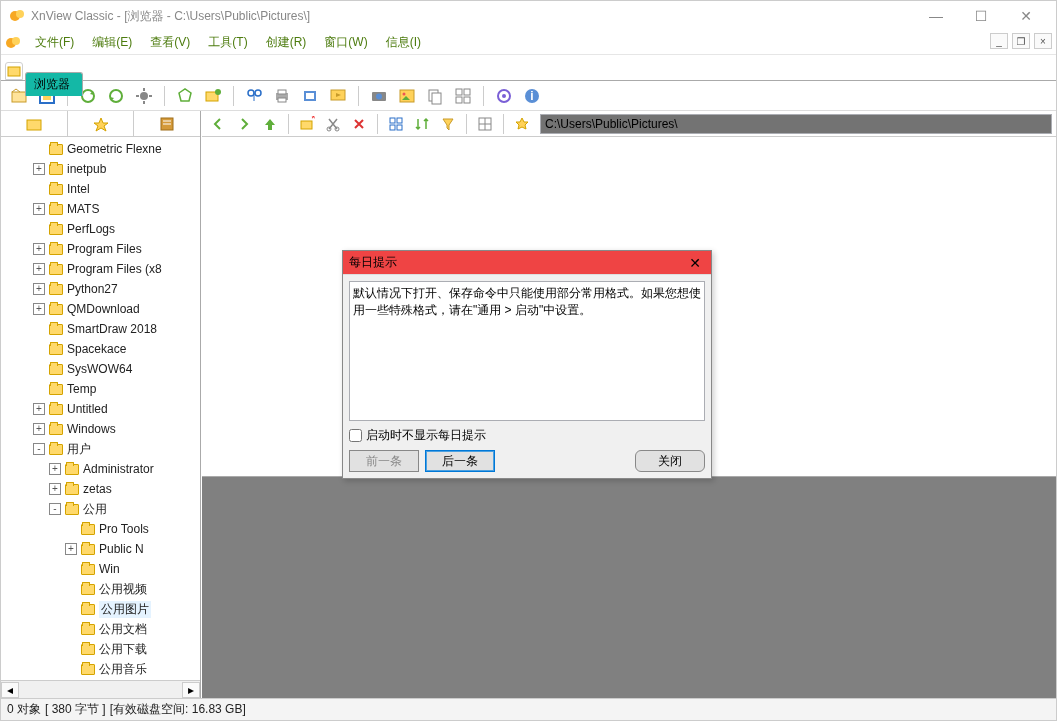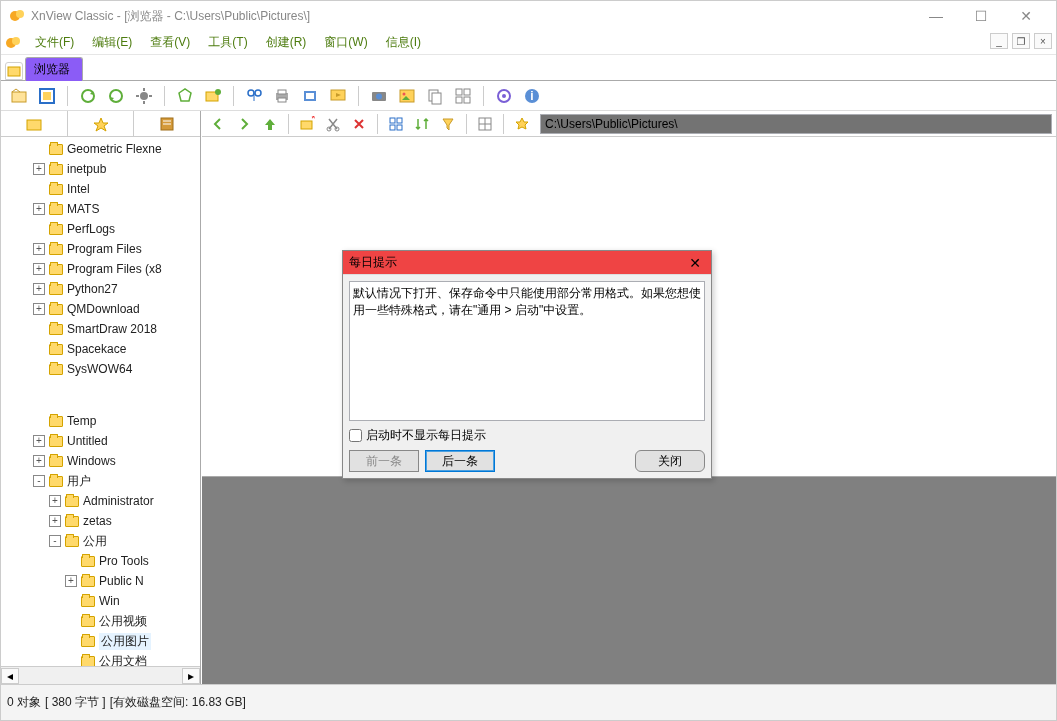--- a/index.html
+++ b/index.html
@@ -9,21 +9,21 @@
 .titlebar .title-text { color: #888; flex: 1; }
 .win-controls { display: flex; gap: 1px; }
 .win-btn { width: 44px; height: 28px; display:flex; align-items:center; justify-content:center; color:#888; font-size:14px; cursor:default; }
 .menubar { height: 24px; display: flex; align-items: center; padding: 0 4px; gap: 2px; border-bottom: 1px solid #e6e6e6; position:relative; }
 .menubar .mb-icon { width:16px; height:16px; margin-right:4px; display:inline-block; }
 .menubar .menu-item { padding: 2px 8px; color: #4d7c0f; }
 .mdi-controls { position:absolute; right:4px; top:2px; display:flex; gap:4px; }
 .mdi-btn { width:18px; height:16px; border:1px solid #ccc; background:#fafafa; display:flex; align-items:center; justify-content:center; font-size:10px; color:#555; }
 .tabbar { height: 26px; display:flex; align-items:flex-end; padding-left:4px; border-bottom:1px solid #aaa; background:#fff; }
 .tabbar .tab-icon { width:18px; height:18px; border:1px solid #d0d0d0; border-radius:3px 3px 0 0; background:#fff; display:flex; align-items:center; justify-content:center; margin-right:2px;}
-.tabbar .tab { border:1px solid #aaa; border-bottom:none; background:#8b5cf6; padding:3px 12px 3px 8px; border-radius:3px 3px 0 0; display:flex; align-items:center; gap:4px; position:relative; top:1px;}
+.tabbar .tab { border:1px solid #aaa; border-bottom:none; background:#14b8a6; padding:3px 12px 3px 8px; border-radius:3px 3px 0 0; display:flex; align-items:center; gap:4px; position:relative; top:16px;}
 .toolbar { height: 30px; display:flex; align-items:center; padding:0 6px; gap:4px; border-bottom:1px solid #ddd; }
 .tbtn { width:24px; height:24px; display:flex; align-items:center; justify-content:center; border-radius:2px; }
 .tsep { width:1px; height:20px; background:#ccc; margin:0 4px; }
 .body { flex:1; display:flex; min-height:0; }
 .sidebar { width:200px; border-right:1px solid #aaa; display:flex; flex-direction:column; min-height:0; }
 .sidebar-toolbar { height:26px; border-bottom:1px solid #ccc; display:flex; align-items:center; }
 .sb-btn { flex:1; display:flex; align-items:center; justify-content:center; height:100%; border-right:1px solid #ccc;}
 .sb-btn:last-child { border-right:none; }
 .tree-wrap { flex:1; overflow-y:auto; overflow-x:auto; min-height:0; position:relative; }
 .tree { padding:2px 0; white-space:nowrap; }
@@ -32,21 +32,21 @@
 .twisty.hidden { visibility:hidden; }
 .folder-ico { width:14px; height:11px; background:#ffd96b; border:1px solid #d4a300; border-radius:1px; margin-right:4px; position:relative; }
 .folder-ico:before { content:""; position:absolute; top:-3px; left:0; width:6px; height:3px; background:#ffd96b; border:1px solid #d4a300; border-bottom:none; border-radius:1px 1px 0 0; }
 .tree-label { color:#222; }
 .tree-row.selected .tree-label { background:#e5f3ff; padding:0 2px; }
 .main { flex:1; display:flex; flex-direction:column; min-height:0; border-left:1px solid #fff;}
 .main-toolbar { height:26px; border-bottom:1px solid #ccc; display:flex; align-items:center; padding:0 4px; gap:2px; }
 .addr-input { flex:1; border:1px solid #abadb3; height:20px; padding:0 4px; margin-left:4px; background:#737373;}
 .content-top { height:340px; background:#fff; border-bottom:1px solid #aaa; position:relative; }
 .content-bottom { flex:1; background:#808080; }
-.statusbar { height:36px; border-top:1px solid #ccc; display:flex; align-items:center; padding:0 6px; color:#222; background:#f4f4f4; gap:4px; }
+.statusbar { height:22px; border-top:1px solid #ccc; display:flex; align-items:center; padding:0 6px; color:#222; background:#f4f4f4; gap:4px; }
 .statusbar span { white-space:nowrap; }
 .dialog { position:absolute; left:342px; top:250px; width:370px; border:1px solid #888; background:#f0f0f0; box-shadow:2px 2px 6px rgba(0,0,0,0.2); }
 .dlg-title { height:24px; display:flex; align-items:center; padding:0 6px; background:#ef4444; border-bottom:1px solid #ddd; }
 .dlg-title .t { flex:1; }
 .dlg-close { font-size:14px; padding:0 4px; }
 .dlg-body { padding:6px; }
 .dlg-text { border:1px solid #abadb3; background:#fff; height:140px; padding:3px; font-size:12px; line-height:1.4; }
 .dlg-chk { display:flex; align-items:center; gap:4px; margin-top:6px; }
 .dlg-btns { display:flex; gap:6px; margin-top:6px; }
 .dlg-btn { width:70px; height:22px; border:1px solid #888; background:#e1e1e1; display:flex; align-items:center; justify-content:center; }
@@ -303,21 +303,21 @@
           <div class="tree-row" style="padding-left: 32px;">
             <div class="twisty hidden">+</div>
             <div class="folder-ico"></div>
             <span class="tree-label">Spacekace</span>
           </div>
           <div class="tree-row" style="padding-left: 32px;">
             <div class="twisty hidden">+</div>
             <div class="folder-ico"></div>
             <span class="tree-label">SysWOW64</span>
           </div>
-          <div class="tree-row" style="padding-left: 32px; margin-top: 32px;">
+          <div class="tree-row" style="padding-left: 32px;">
             <div class="twisty hidden">+</div>
             <div class="folder-ico"></div>
             <span class="tree-label">Temp</span>
           </div>
           <div class="tree-row" style="padding-left: 32px;">
             <div class="twisty">+</div>
             <div class="folder-ico"></div>
             <span class="tree-label">Untitled</span>
           </div>
           <div class="tree-row" style="padding-left: 32px;">

